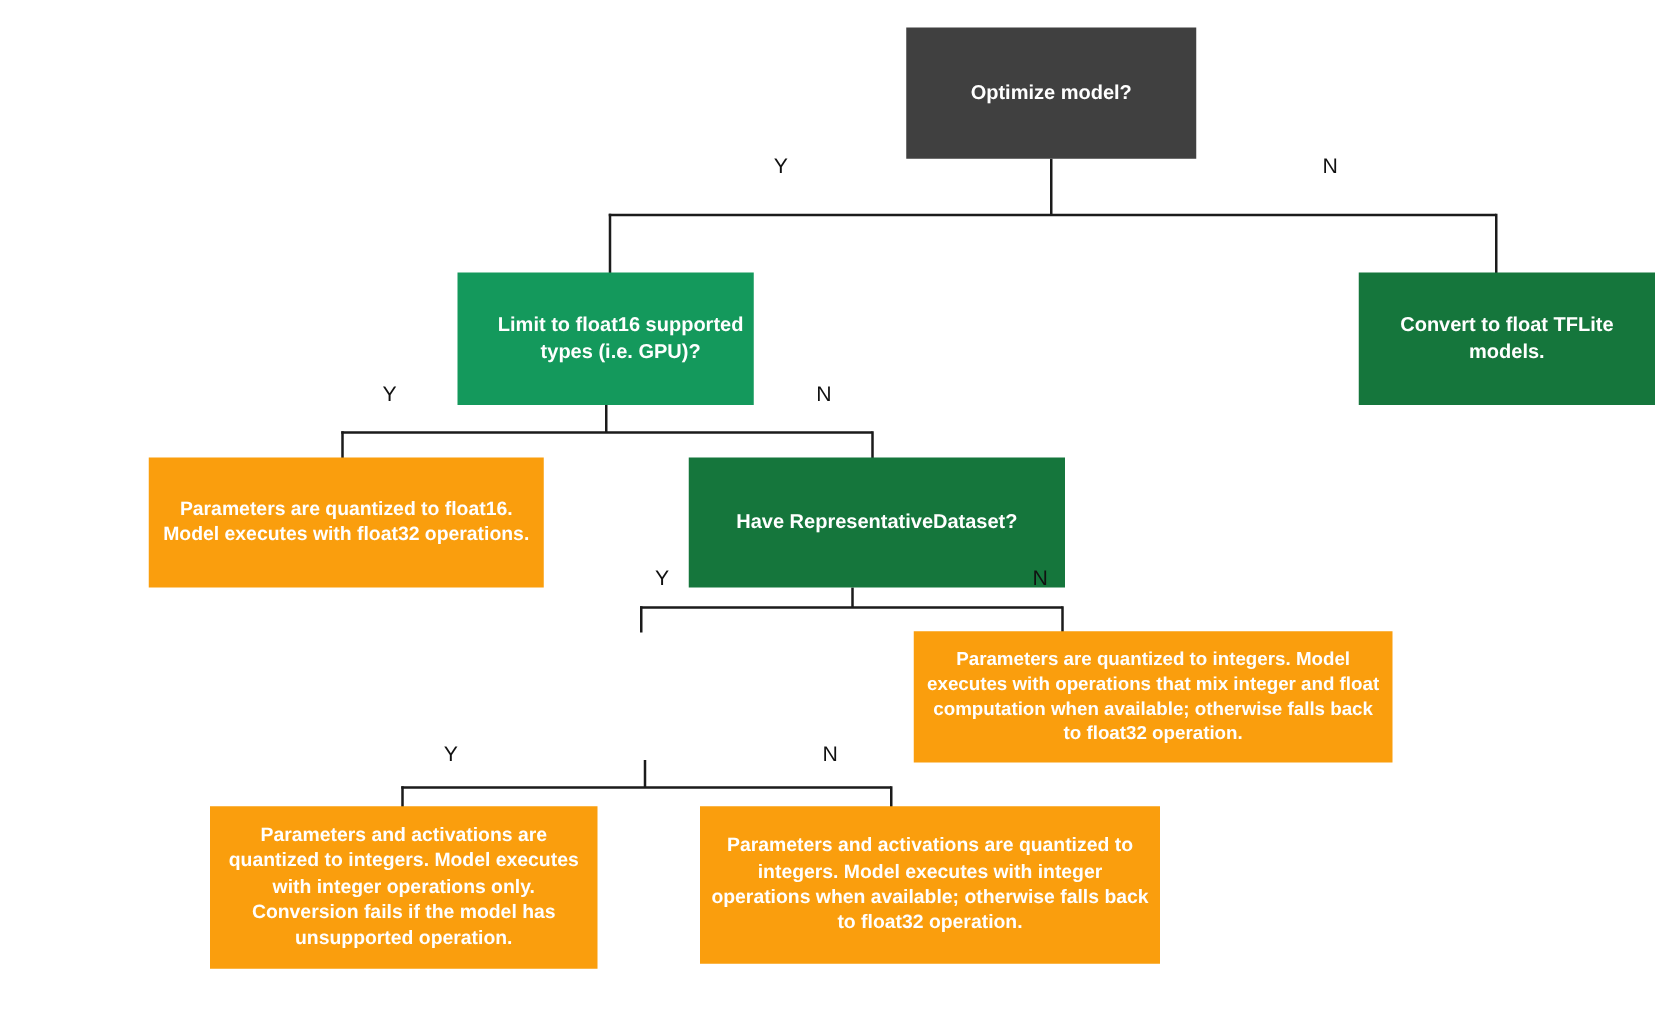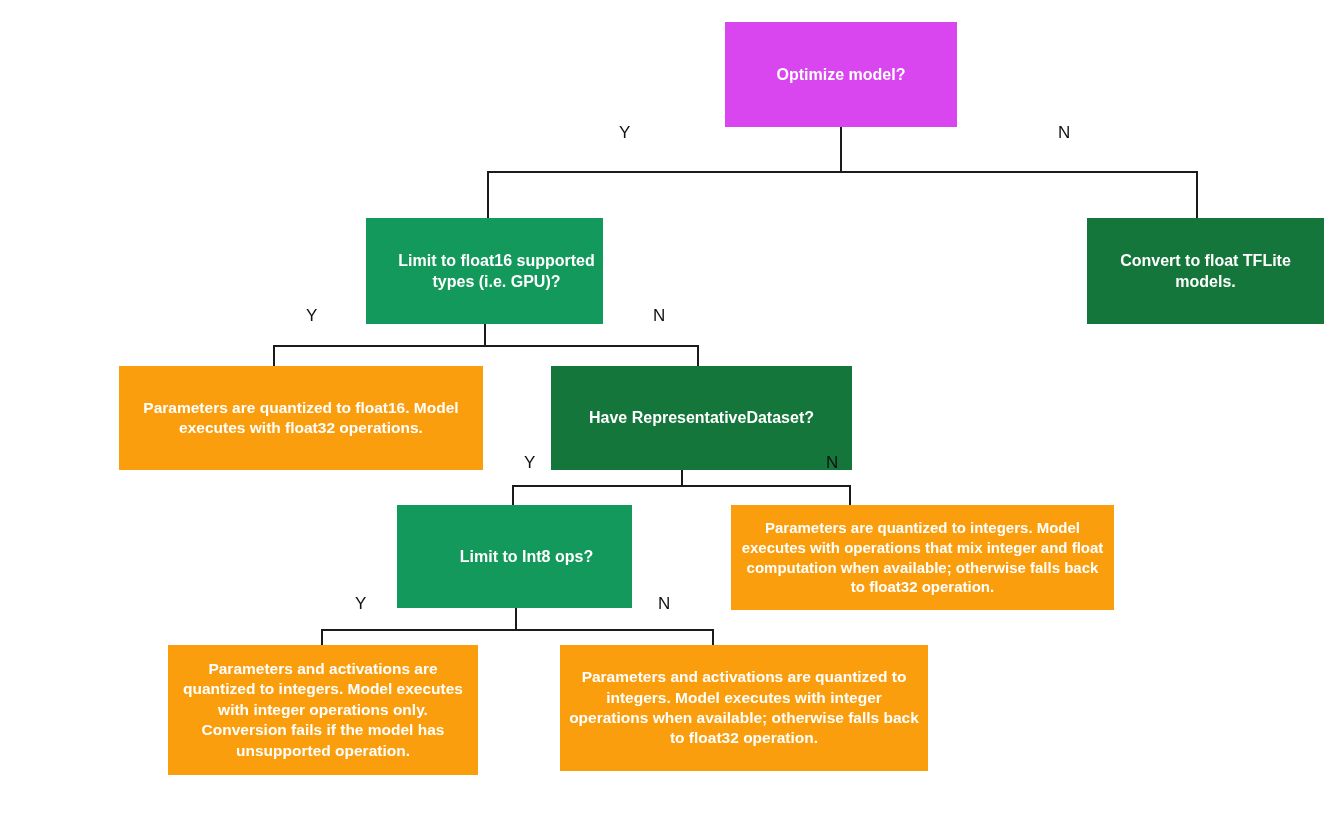--- a/index.html
+++ b/index.html
@@ -22,21 +22,21 @@
     align-items: center;
     justify-content: center;
     text-align: center;
     color: #ffffff;
     font-weight: bold;
     box-sizing: border-box;
     line-height: 1.32;
     padding: 4px 8px;
     z-index: 2;
   }
-  .node-dark   { background: #d946ef; }
+  .node-dark   { background: #404040; }
   .node-mid    { background: #15763c; }
   .node-light  { background: #14995c; padding-left: 32px; }
   .node-orange { background: #fa9e0d; }
 
   .edge-label {
     position: absolute;
     color: #111111;
     font-family: "Liberation Sans", sans-serif;
     font-size: 17px;
     font-weight: 400;
@@ -72,33 +72,32 @@
   <div class="node node-mid" style="left:1073px; top:218px; width:237px; height:106px; font-size:16px;margin-left:14px;">Convert to float TFLite models.</div>
 
   <div class="conn conn-v" style="left:484px; top:324px; height:22px;"></div>
   <div class="conn conn-h" style="left:273px; top:345px; width:425px;"></div>
   <div class="conn conn-v" style="left:273px; top:345px; height:22px;"></div>
   <div class="conn conn-v" style="left:697px; top:345px; height:22px;"></div>
 
   <span class="edge-label" style="left:306px; top:307px;">Y</span>
   <span class="edge-label" style="left:653px; top:307px;">N</span>
 
-  <div class="node node-orange" style="left:119px; top:366px; width:364px; height:104px; font-size:15.5px;">Parameters are quantized to float16. Model executes with float32 operations.</div>
+  <div class="node node-orange" style="left:119px; top:366px; width:316px; height:104px; font-size:15.5px;">Parameters are quantized to float16. Model executes with float32 operations.</div>
 
   <div class="node node-mid" style="left:551px; top:366px; width:301px; height:104px; font-size:16px;">Have RepresentativeDataset?</div>
 
   <div class="conn conn-v" style="left:681px; top:470px; height:16px;"></div>
   <div class="conn conn-h" style="left:512px; top:485px; width:338px;"></div>
   <div class="conn conn-v" style="left:512px; top:485px; height:21px;"></div>
   <div class="conn conn-v" style="left:849px; top:485px; height:21px;"></div>
 
   <span class="edge-label" style="left:524px; top:454px;">Y</span>
   <span class="edge-label" style="left:826px; top:454px;">N</span>
 
-  <div class="node node-light" style="left:397px; top:505px; width:235px; height:103px; font-size:16px;">Limit to Int8 ops?</div>
 
   <div class="node node-orange" style="left:731px; top:505px; width:383px; height:105px; font-size:15px;text-align:center;">Parameters are quantized to integers. Model executes with operations that mix integer and float computation when available; otherwise falls back to float32 operation.</div>
 
   <div class="conn conn-v" style="left:515px; top:608px; height:22px;"></div>
   <div class="conn conn-h" style="left:321px; top:629px; width:392px;"></div>
   <div class="conn conn-v" style="left:321px; top:629px; height:17px;"></div>
   <div class="conn conn-v" style="left:712px; top:629px; height:17px;"></div>
 
   <span class="edge-label" style="left:355px; top:595px;">Y</span>
   <span class="edge-label" style="left:658px; top:595px;">N</span>

